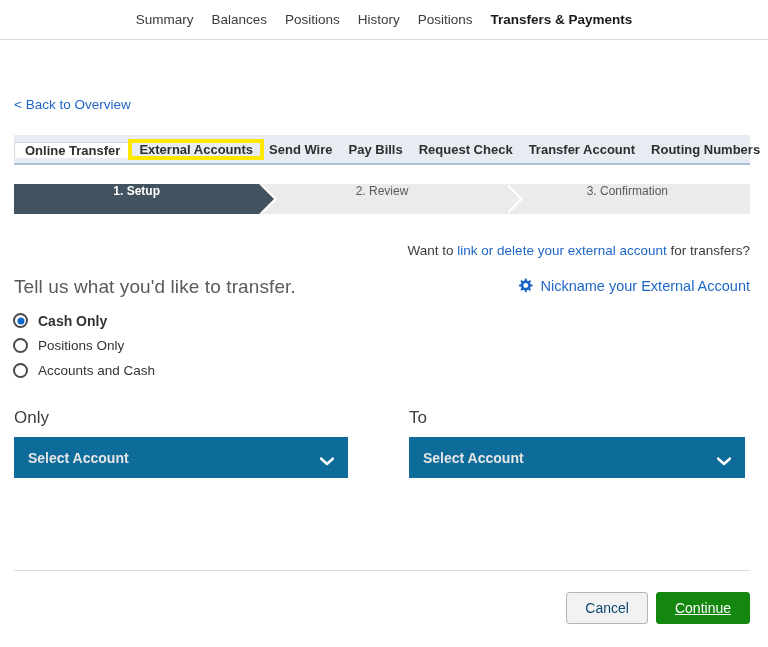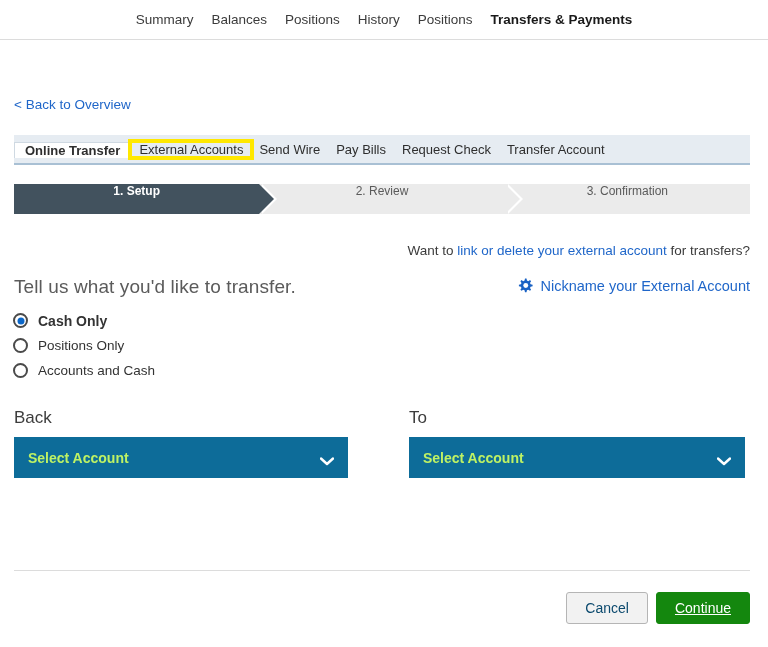--- a/index.html
+++ b/index.html
@@ -66,20 +66,21 @@
   .tab {
     font-size: 13px;
     color: #2e2e2e;
     display: flex;
     align-items: center;
     padding: 0 8px;
     white-space: nowrap;
     cursor: pointer;
     position: relative;
     box-sizing: border-box;
+    font-weight: bold;
   }
   .tab.active {
     background: #ffffff;
     font-weight: bold;
     border-left: 1px solid #cfd9e2;
     border-right: 1px solid #cfd9e2;
     border-top: 1px solid #cfd9e2;
     margin-bottom: -2px;
     padding: 0 10px;
   }
@@ -244,21 +245,21 @@
   .field-col.to   { left: 409px; width: 336px; }
 
   .field-label {
     font-size: 17px;
     color: #3d3d3d;
     margin-bottom: 9px;
   }
   .select-box {
     height: 41px;
     background: #0d6c99;
-    color: #bef264;
+    color: #e5e5e5;
     display: flex;
     align-items: center;
     justify-content: space-between;
     padding: 0 14px;
     box-sizing: border-box;
     font-size: 14px;
     font-weight: bold;
     cursor: pointer;
   }
   .chev {
@@ -318,20 +319,21 @@
 
 <a class="back-link" href="#">&lt; Back to Overview</a>
 
 <div class="tabbar">
   <div class="tab active">Online Transfer</div>
   <div class="tab highlighted">External Accounts</div>
   <div class="tab">Send Wire</div>
   <div class="tab">Pay Bills</div>
   <div class="tab">Request Check</div>
   <div class="tab">Transfer Account</div>
+  <div class="tab">Routing Numbers</div>
 </div>
 
 <div class="stepper">
   <div class="step active">
     <span>1. Setup</span>
     <span class="arrow-gap"></span>
     <span class="arrow"></span>
   </div>
   <div class="step inactive-arrow">
     <span>2. Review</span>
@@ -368,21 +370,21 @@
     <span class="radio-dot"></span>
     <span class="radio-label">Positions Only</span>
   </div>
   <div class="radio-item">
     <span class="radio-dot"></span>
     <span class="radio-label">Accounts and Cash</span>
   </div>
 </div>
 
 <div class="field-col from">
-  <div class="field-label">Back</div>
+  <div class="field-label">Only</div>
   <div class="select-box">
     <span>Select Account</span>
     <span class="chev">
       <svg width="14" height="9" viewBox="0 0 14 9" xmlns="http://www.w3.org/2000/svg">
         <path d="M1 1.5 L7 7 L13 1.5" stroke="#ffffff" stroke-width="2.4" fill="none" stroke-linecap="round" stroke-linejoin="round"></path>
       </svg>
     </span>
   </div>
 </div>
 

